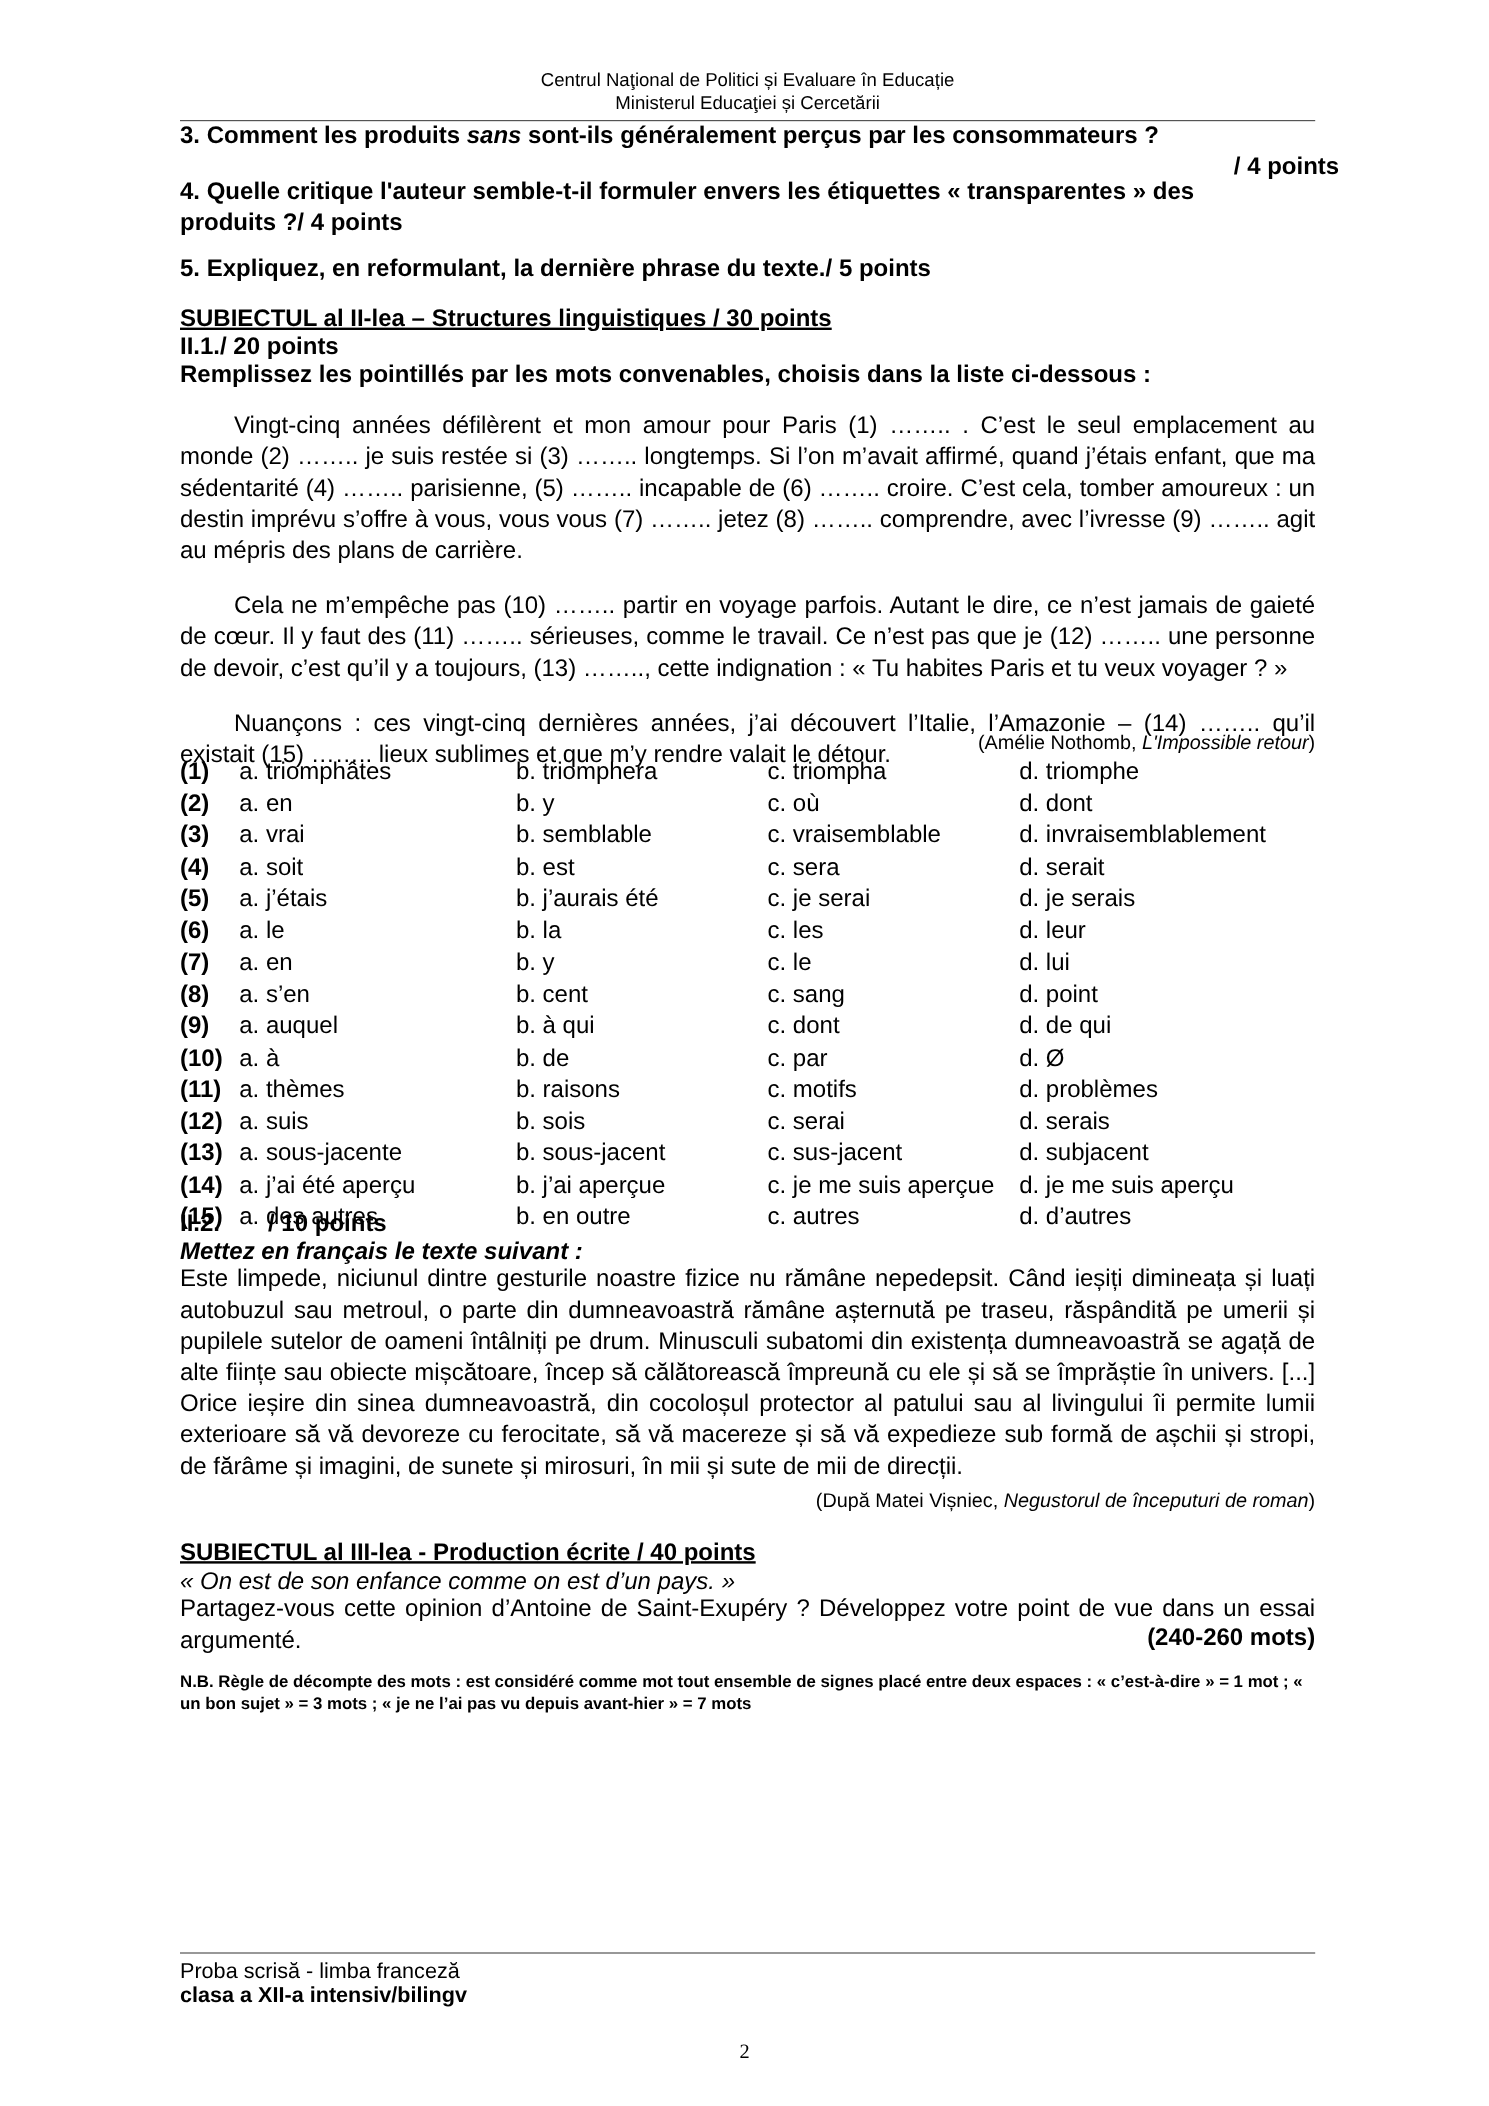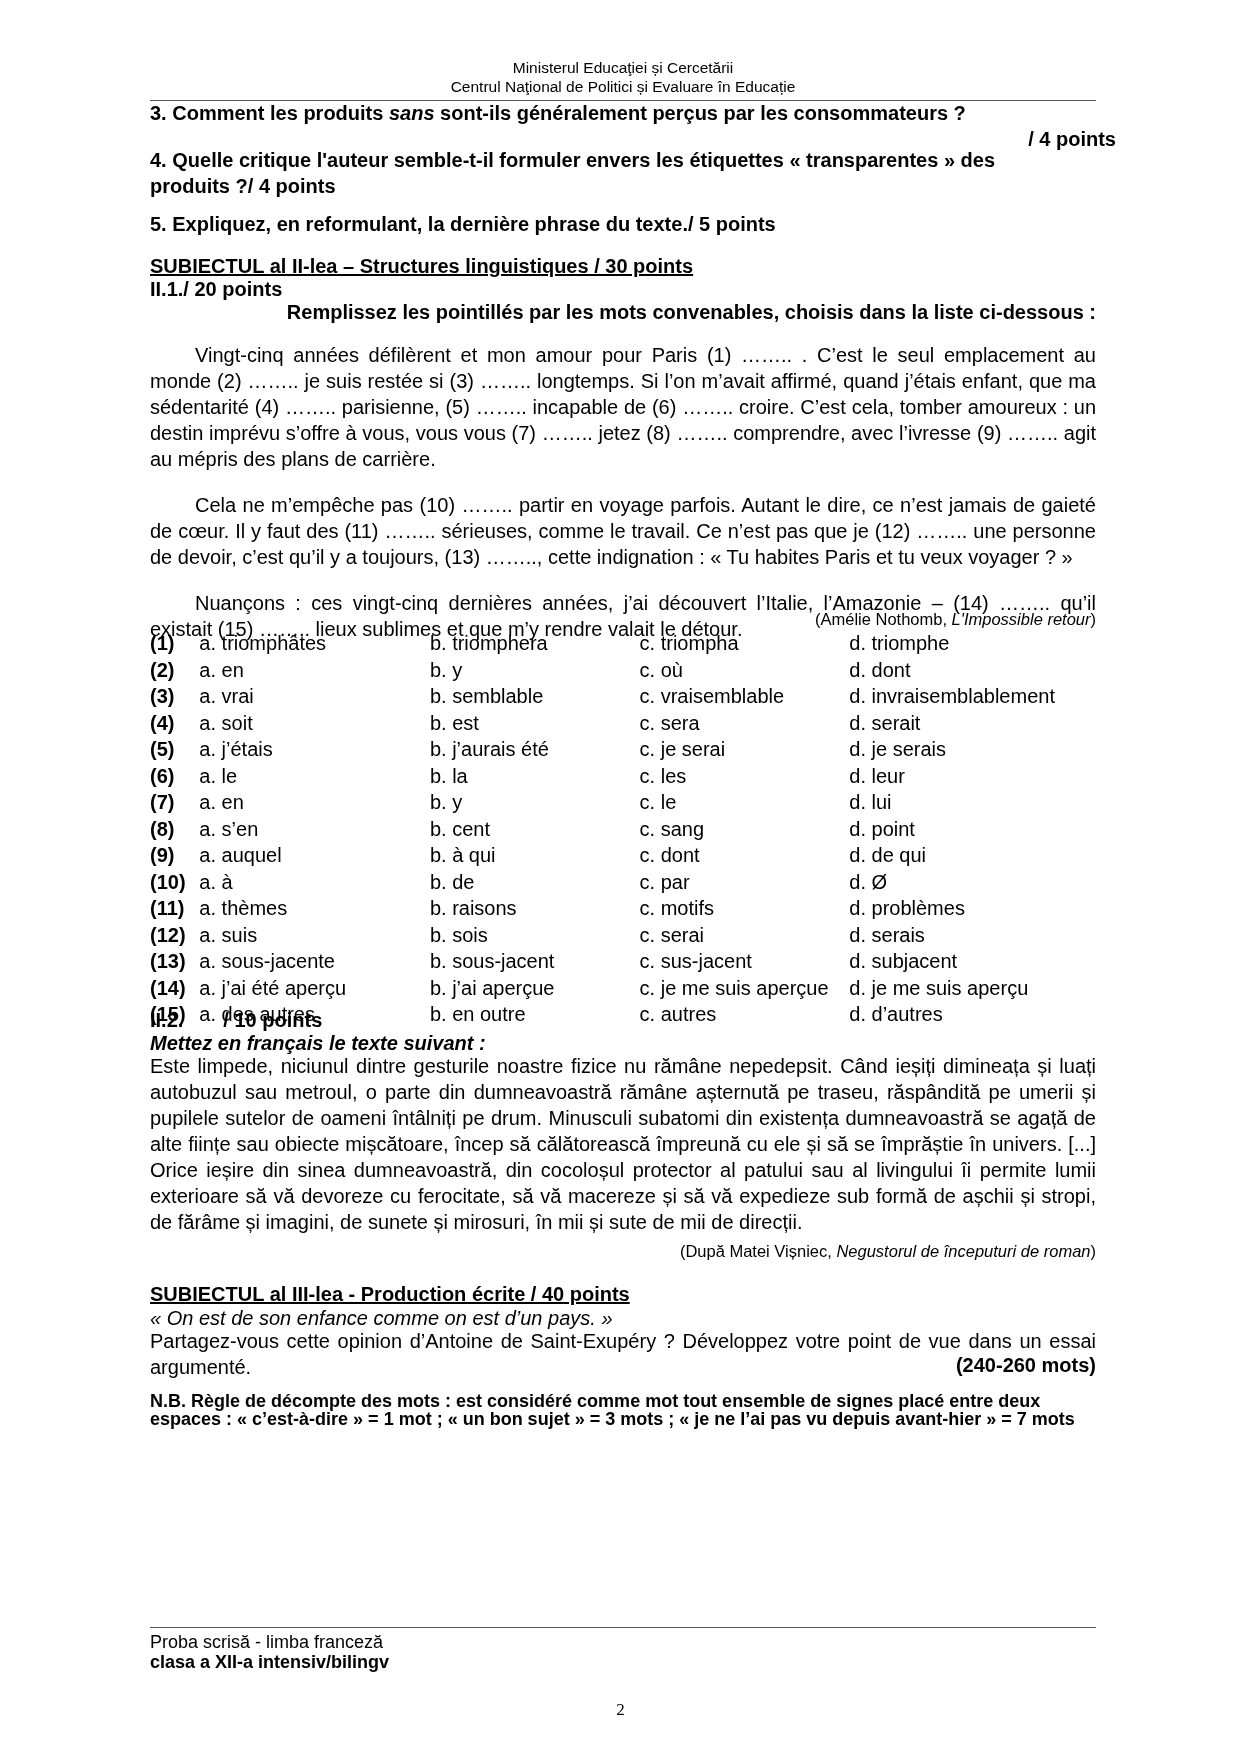--- a/index.html
+++ b/index.html
@@ -19,33 +19,33 @@
   .b { font-weight: bold; }
   .i { font-style: italic; }
   .src { font-size: 16.5px; text-align: right; line-height: 22px; }
   .opts { font-size: 20px; line-height: 26.5px; }
   .opt-row { display: flex; }
   .opt-num { font-weight: bold; width: 52px; }
   .opt-a { width: 243px; }
   .opt-b { width: 221px; }
   .opt-c { width: 221px; }
   .opt-d { width: 260px; white-space: nowrap; }
-  .nb { font-size: 18px; font-weight: bold; line-height: 18px; }
+  .nb { font-size: 14px; font-weight: bold; line-height: 18px; }
   .footer-rule { position: absolute; left: 150px; top: 1627px; width: 946px; height: 0;
                  border-top: 1.5px solid #555; }
   .footer { position: absolute; left: 150px; top: 1632px; font-size: 18px; line-height: 20px; }
   .pagenum { position: absolute; left: 0; width: 1241px; top: 1700px; text-align: center;
              font-family: "Liberation Serif", serif; font-size: 17px; }
 </style>
 </head>
 <body>
 
 <div class="header">
+  <div>Centrul Naţional de Politici și Evaluare în Educație</div>
   <div>Ministerul Educaţiei și Cercetării</div>
-  <div>Centrul Naţional de Politici și Evaluare în Educație</div>
 </div>
 <div class="header-rule"></div>
 
 <div class="abs q" style="top:100px;">
   <div>
     <span>3.</span>
     <span>Comment les produits </span><span class="i">sans</span><span> sont-ils généralement perçus par les consommateurs ?</span>
   </div>
   <div class="right" style="margin-right:-20px;"><span>/ 4 points</span></div>
 </div>
@@ -68,21 +68,21 @@
 
 <div class="abs q" style="top:253px;">
   <span class="u">SUBIECTUL al II-lea – Structures linguistiques / 30 points</span>
 </div>
 
 <div class="abs q row" style="top:276px;">
   <span>II.1.</span>
   <span>/ 20 points</span>
 </div>
 
-<div class="abs q" style="top:299px;text-align:right;">Remplissez les pointillés par les mots convenables, choisis dans la liste ci-dessous :</div>
+<div class="abs q" style="top:299px;">Remplissez les pointillés par les mots convenables, choisis dans la liste ci-dessous :</div>
 
 <div class="abs body-text" style="top:322px;">
   <div class="indent">Vingt-cinq années défilèrent et mon amour pour Paris (1) …….. . C’est le seul emplacement au monde (2) …….. je suis restée si (3) …….. longtemps. Si l’on m’avait affirmé, quand j’étais enfant, que ma sédentarité (4) …….. parisienne, (5) …….. incapable de (6) …….. croire. C’est cela, tomber amoureux : un destin imprévu s’offre à vous, vous vous (7) …….. jetez (8) …….. comprendre, avec l’ivresse (9) …….. agit au mépris des plans de carrière.</div>
   <div class="indent">Cela ne m’empêche pas (10) …….. partir en voyage parfois. Autant le dire, ce n’est jamais de gaieté de cœur. Il y faut des (11) …….. sérieuses, comme le travail. Ce n’est pas que je (12) …….. une personne de devoir, c’est qu’il y a toujours, (13) …….., cette indignation : « Tu habites Paris et tu veux voyager ? »</div>
   <div class="indent">Nuançons : ces vingt-cinq dernières années, j’ai découvert l’Italie, l’Amazonie – (14) …….. qu’il existait (15) …….. lieux sublimes et que m’y rendre valait le détour.</div>
 </div>
 
 <div class="abs src" style="top:608px;">
   <span>(Amélie Nothomb, </span><span class="i">L'Impossible retour</span><span>)</span>
 </div>

